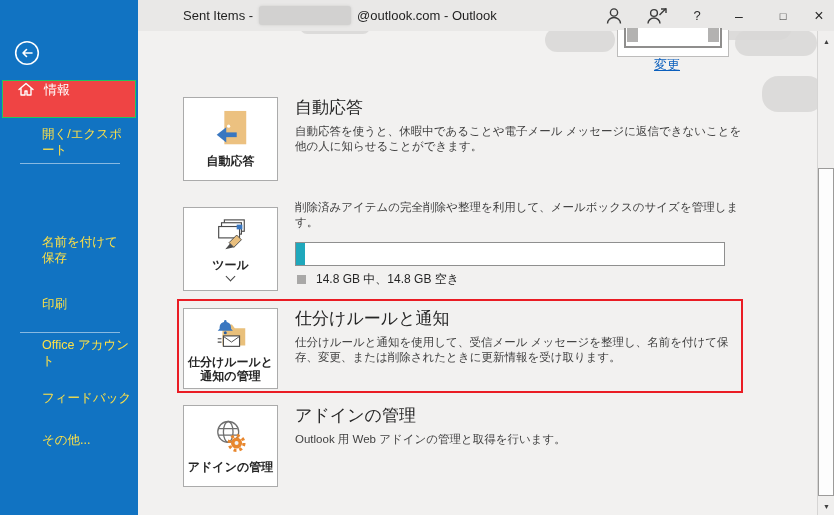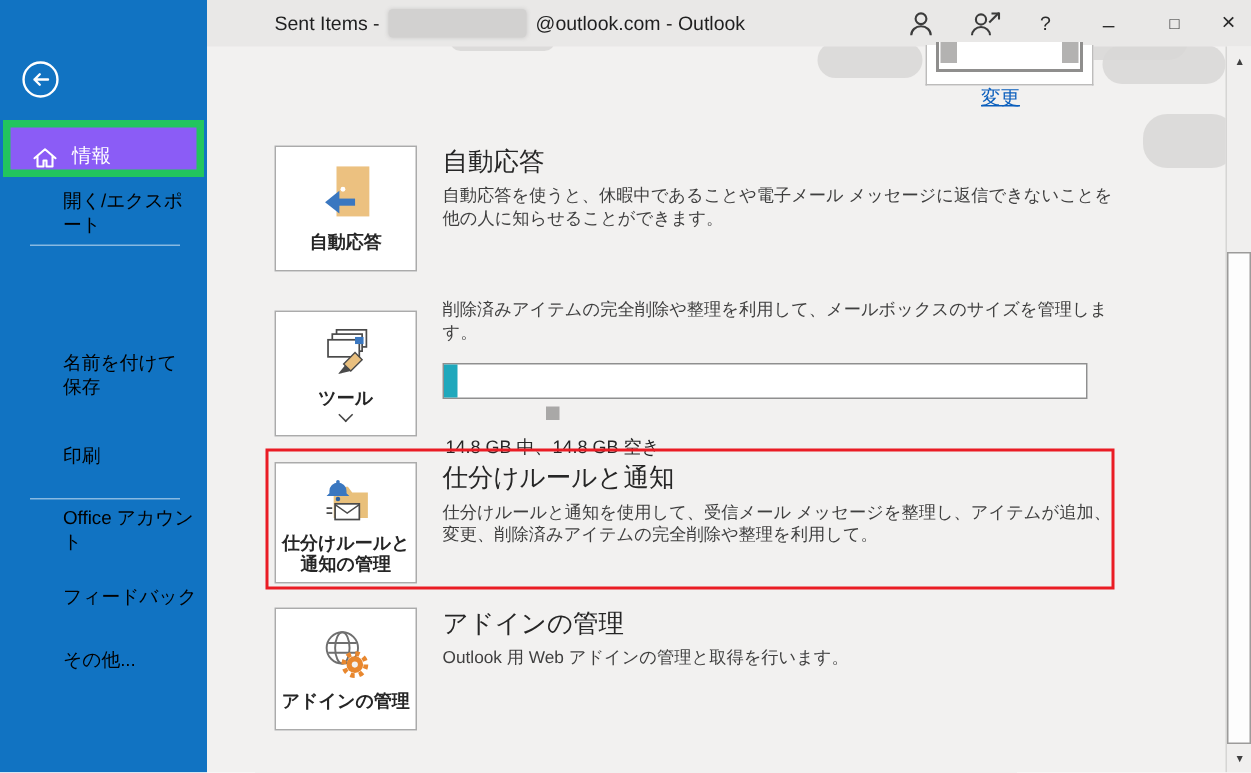--- a/index.html
+++ b/index.html
@@ -13,24 +13,24 @@
   .title-text { position:absolute; left:45px; top:0; height:31px; display:flex;
                 align-items:center; gap:6px; font-size:13px; color:#1f1f1f; z-index:3; }
   .redaction-chip { display:inline-block; width:92px; height:19px; background:#d2d1d0;
                     border-radius:3px; box-shadow:0 0 3px #cccbca; }
   .win-controls { position:absolute; top:0; right:0; height:31px; z-index:3; }
   .wc { position:absolute; top:0; width:30px; height:31px; display:flex; align-items:center;
         justify-content:center; color:#2b2b2b; font-size:14px; cursor:default; }
   
   .sidebar { position:absolute; left:0; top:0; width:138px; height:515px; background:#1173c2; z-index:4; }
   .back-btn { position:absolute; left:14px; top:40px; width:26px; height:26px; }
-  .nav-sel { position:absolute; left:2px; top:80px; width:134px; height:38px; background:#8b5cf6;
-             border:5px solid #22c55e; display:flex; align-items:flex-end; gap:9px; padding-left:14px; }
+  .nav-sel { position:absolute; left:2px; top:80px; width:134px; height:38px; background:#ef4444;
+             border:1px solid #22c55e; display:flex; align-items:flex-start; gap:9px; padding-left:14px; }
   .nav-sel .lbl { color:#fff; font-size:13px; }
-  .nav-item { position:absolute; left:42px; color:#000000; font-size:12.5px; width:88px;
+  .nav-item { position:absolute; left:42px; color:#fde047; font-size:12.5px; width:88px;
               line-height:16px; cursor:default; }
   .nav-item.disabled { color:rgba(255,255,255,0.42); }
   .nav-div { position:absolute; left:20px; width:100px; height:0; border-top:1px solid rgba(255,255,255,0.5); }
 
   
   .content { position:absolute; left:138px; top:31px; width:679px; height:484px; z-index:2; }
   .illustration { position:absolute; left:479px; top:-1px; width:112px; height:27px;
                   background:#fff; border:1px solid #bdbcbb; border-top:none; }
   .illus-inner { position:absolute; left:6px; right:6px; top:-2px; height:20px;
                  background:#fff; border:2px solid #8f8e8d; border-top:none; }
@@ -47,21 +47,21 @@
   .chev { width:7px; height:7px; border-right:1.6px solid #444; border-bottom:1.6px solid #444;
           transform:rotate(45deg); margin-top:-3px; }
   .rowtext { position:absolute; left:157px; top:0; width:452px; }
   .rowtext h2 { font-size:17px; font-weight:400; color:#262626; line-height:22px; }
   .rowtext p  { font-size:11.5px; color:#3f3f3f; line-height:15px; margin-top:5px; width:448px; }
 
   .storage-bar { position:absolute; left:157px; width:430px; height:24px; background:#fff;
                  border:1px solid #8f8f8f; }
   .storage-fill { position:absolute; left:0; top:0; bottom:0; background:#1fa8bc; }
   .quota-line { position:absolute; left:159px; display:flex; align-items:center; gap:10px;
-                font-size:12px; color:#262626;flex-direction:column; }
+                font-size:12px; color:#262626; }
   .quota-square { width:9px; height:9px; background:#a9a8a7; }
 
   .highlight-box { position:absolute; left:39px; top:268px; width:566px; height:94px;
                    border:2px solid #ea1c24; pointer-events:none; z-index:5; }
 
   
   .scrollbar { position:absolute; right:0; top:31px; width:17px; height:484px; background:#f0efee;
                border-left:1px solid #d6d5d4; z-index:6; }
   .sb-btn { position:absolute; left:0; width:17px; height:17px; display:flex; align-items:center;
             justify-content:center; font-size:7px; color:#404040; background:#f0efee; cursor:pointer; }
@@ -200,21 +200,21 @@
           <path d="M8 14.5 v-1.5 a6 6 0 0 1 12 0 v1.5 l2 2 H6 z" fill="#3a77c0"></path>
           <circle cx="14" cy="18.6" r="1.6" fill="#2b5e9e"></circle>
           <rect x="12" y="22" width="17" height="11" fill="#fff" stroke="#4a4a4a" stroke-width="1.2"></rect>
           <path d="M12 22.5 l8.5 6 8.5 -6" fill="none" stroke="#4a4a4a" stroke-width="1"></path>
           <path d="M6 25 h4 M6 28.5 h4" stroke="#4a4a4a" stroke-width="1.2"></path>
         </svg>
         <span class="tile-label">仕分けルールと通知の管理</span>
       </button>
       <div class="rowtext">
         <h2>仕分けルールと通知</h2>
-        <p>仕分けルールと通知を使用して、受信メール メッセージを整理し、アイテムが追加、変更、削除済みアイテムの完全削除や整理を利用して。</p>
+        <p>仕分けルールと通知を使用して、受信メール メッセージを整理し、名前を付けて保存、変更、または削除されたときに更新情報を受け取ります。</p>
       </div>
     </div>
     <div class="highlight-box"></div>
 
     <div class="row" style="top:374px;">
       <button class="tile" style="top:0; height:82px;">
         <svg width="38" height="37" viewBox="0 0 40 40">
           <g fill="none" stroke="#6f6f6f" stroke-width="1.4">
             <circle cx="17" cy="14" r="11.3"></circle>
             <ellipse cx="17" cy="14" rx="5.2" ry="11.3"></ellipse>

